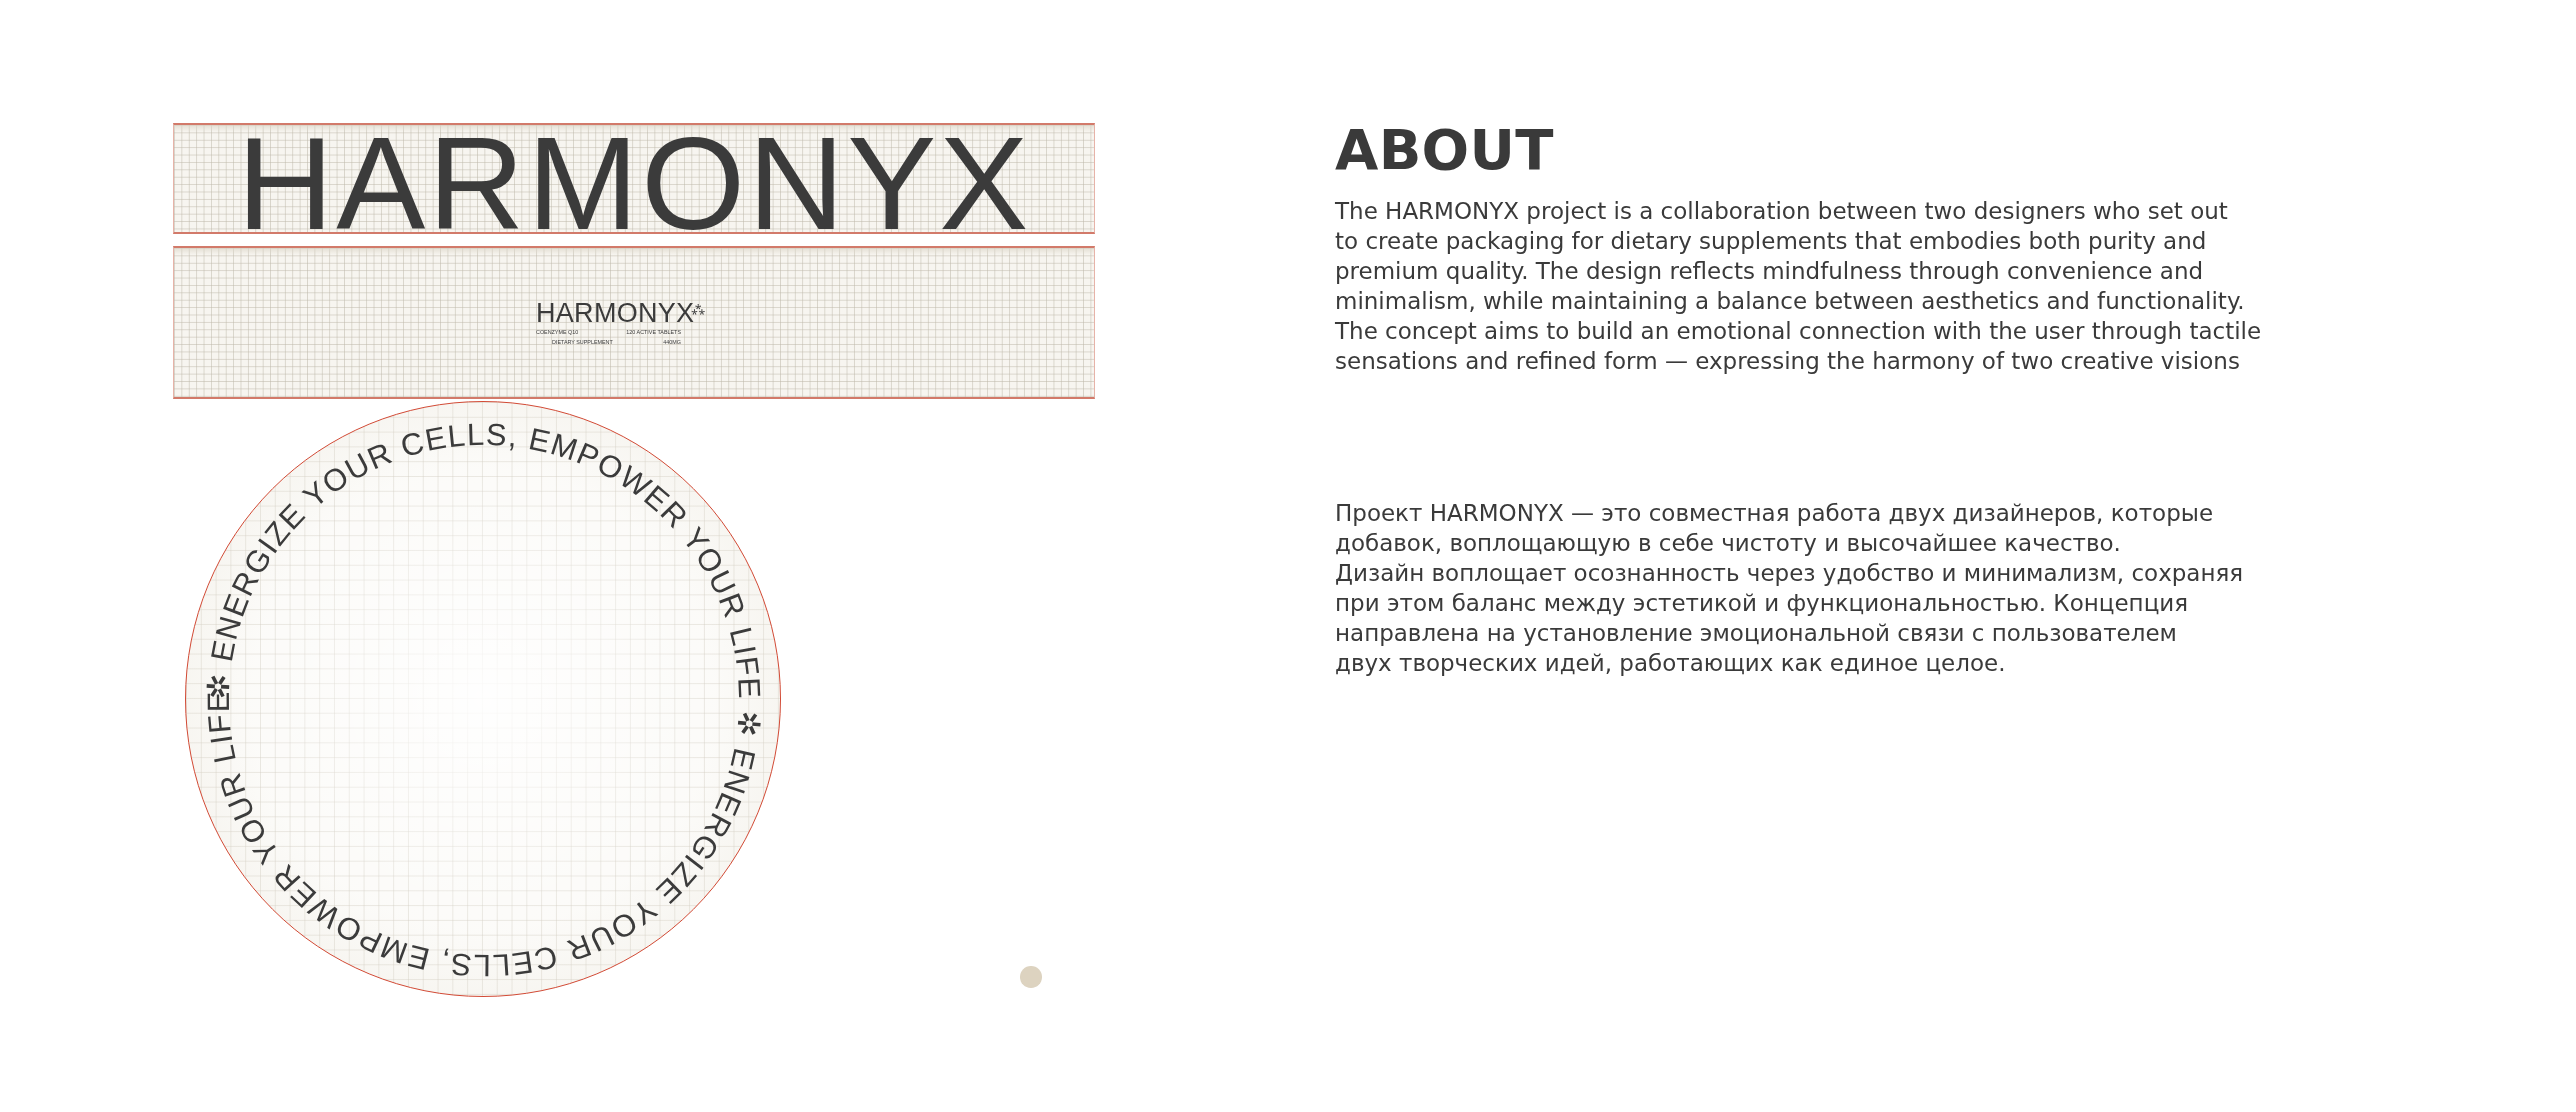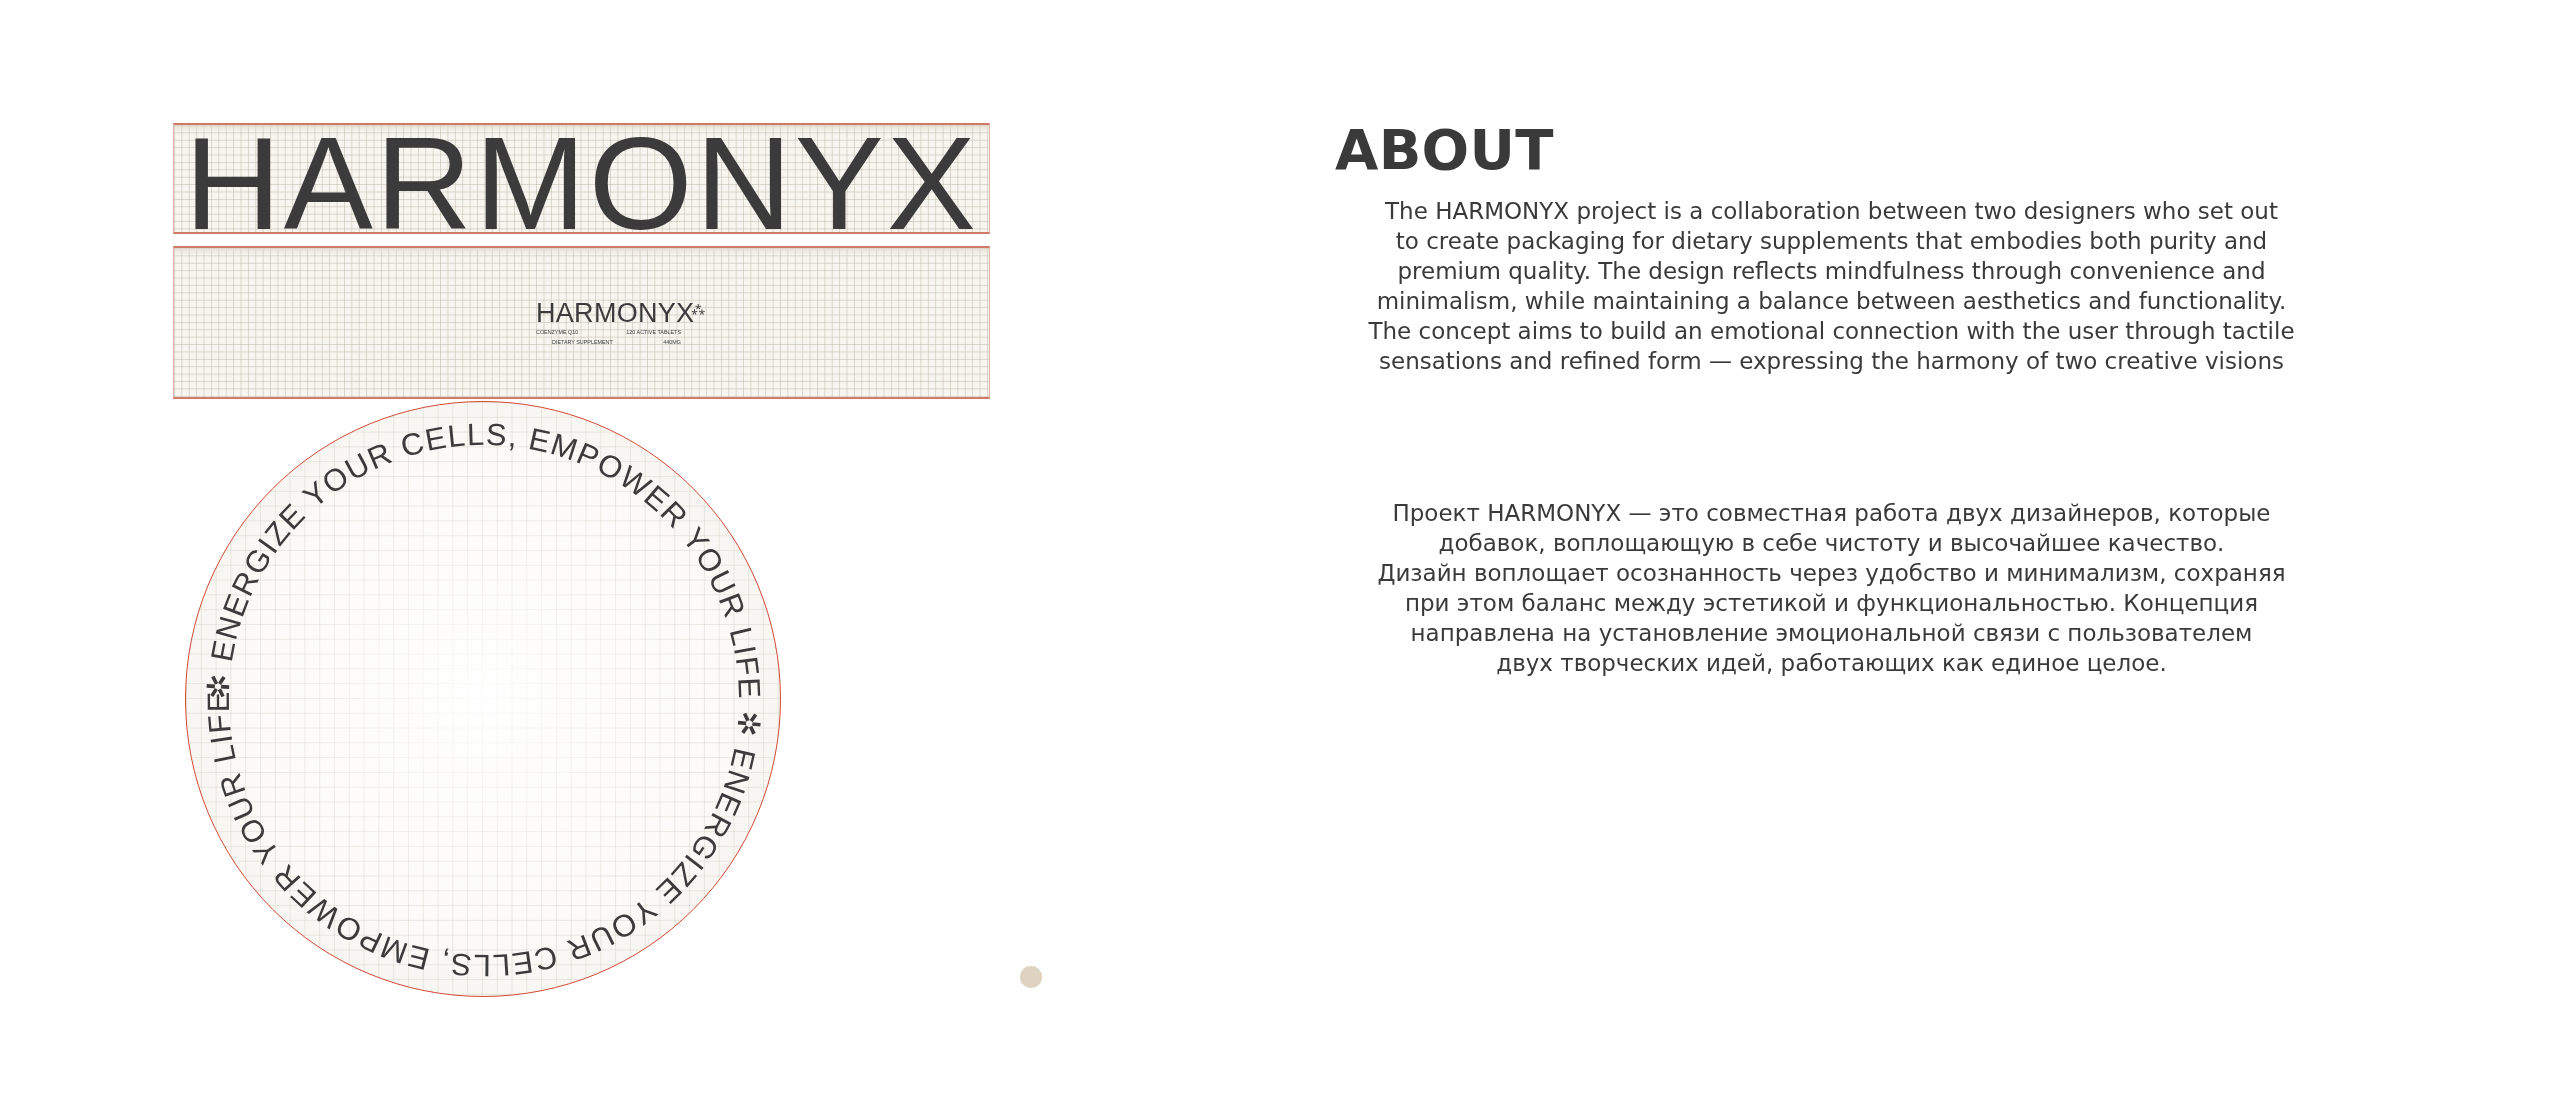--- a/index.html
+++ b/index.html
@@ -1,19 +1,19 @@
 <!DOCTYPE html>
 <html style="font-size:10.7px"><head>
 <meta charset="utf-8">
 <style>
   html, body { margin: 0; padding: 0; background: #ffffff; }
   body { width: 2576px; height: 1112px; position: relative; overflow: hidden;
          font-family: "Liberation Sans", sans-serif; color: #3a3a3a; }
 
-  .band { position: absolute; left: 173px; width: 817px; box-sizing: border-box;
+  .band { position: absolute; left: 173px; width: 922px; box-sizing: border-box;
           border-top: 2px solid #d27a6a; border-bottom: 2px solid #d27a6a;
           border-left: 0.7px solid #e6b3a8; border-right: 0.7px solid #e6b3a8;
           background-color: #f7f5f0;
           background-image:
             linear-gradient(to right, rgba(190,184,170,0.55) 0.7px, transparent 0.7px),
             linear-gradient(to bottom, rgba(190,184,170,0.55) 0.7px, transparent 0.7px);
           background-size: 7.4px 7.4px, 7.4px 7.4px; overflow: hidden; }
   .band::after { content: ""; position: absolute; left: 0; right: 0; top: 0; height: 6.7px;
                  background: linear-gradient(to bottom, rgba(220,214,200,0.7), transparent); }
   .band-1 { top: 123px; height: 111px; }
@@ -41,21 +41,21 @@
   .circle svg { position: absolute; inset: 0; }
 
   .dot { position: absolute; left: 1020px; top: 966px; width: 21.5px; height: 21.5px;
          border-radius: 50%; background: #ddd3c0; }
 
   .text-col { position: absolute; left: 1335px; width: 993px; }
   .heading { font-family: "DejaVu Sans", sans-serif; font-weight: 700; font-size: 56px;
              line-height: 47px; margin: 0; color: #3a3a3a; letter-spacing: 0.3px; }
   .para { font-family: "DejaVu Sans", sans-serif; font-size: 23px; line-height: 30px;
           color: #3a3a3a; margin: 0; }
-  .para span { display: block; white-space: nowrap; text-align: center; }
+  .para span { display: block; white-space: nowrap; }
   .about { top: 126px; }
   .about .para { margin-top: 23px; }
   .ru { top: 482px; }
   .ru .para { margin-top: 16px; }
 </style>
 </head>
 <body>
 
 <div class="band band-1">
   <div class="big-logo">HARMONYX</div>

